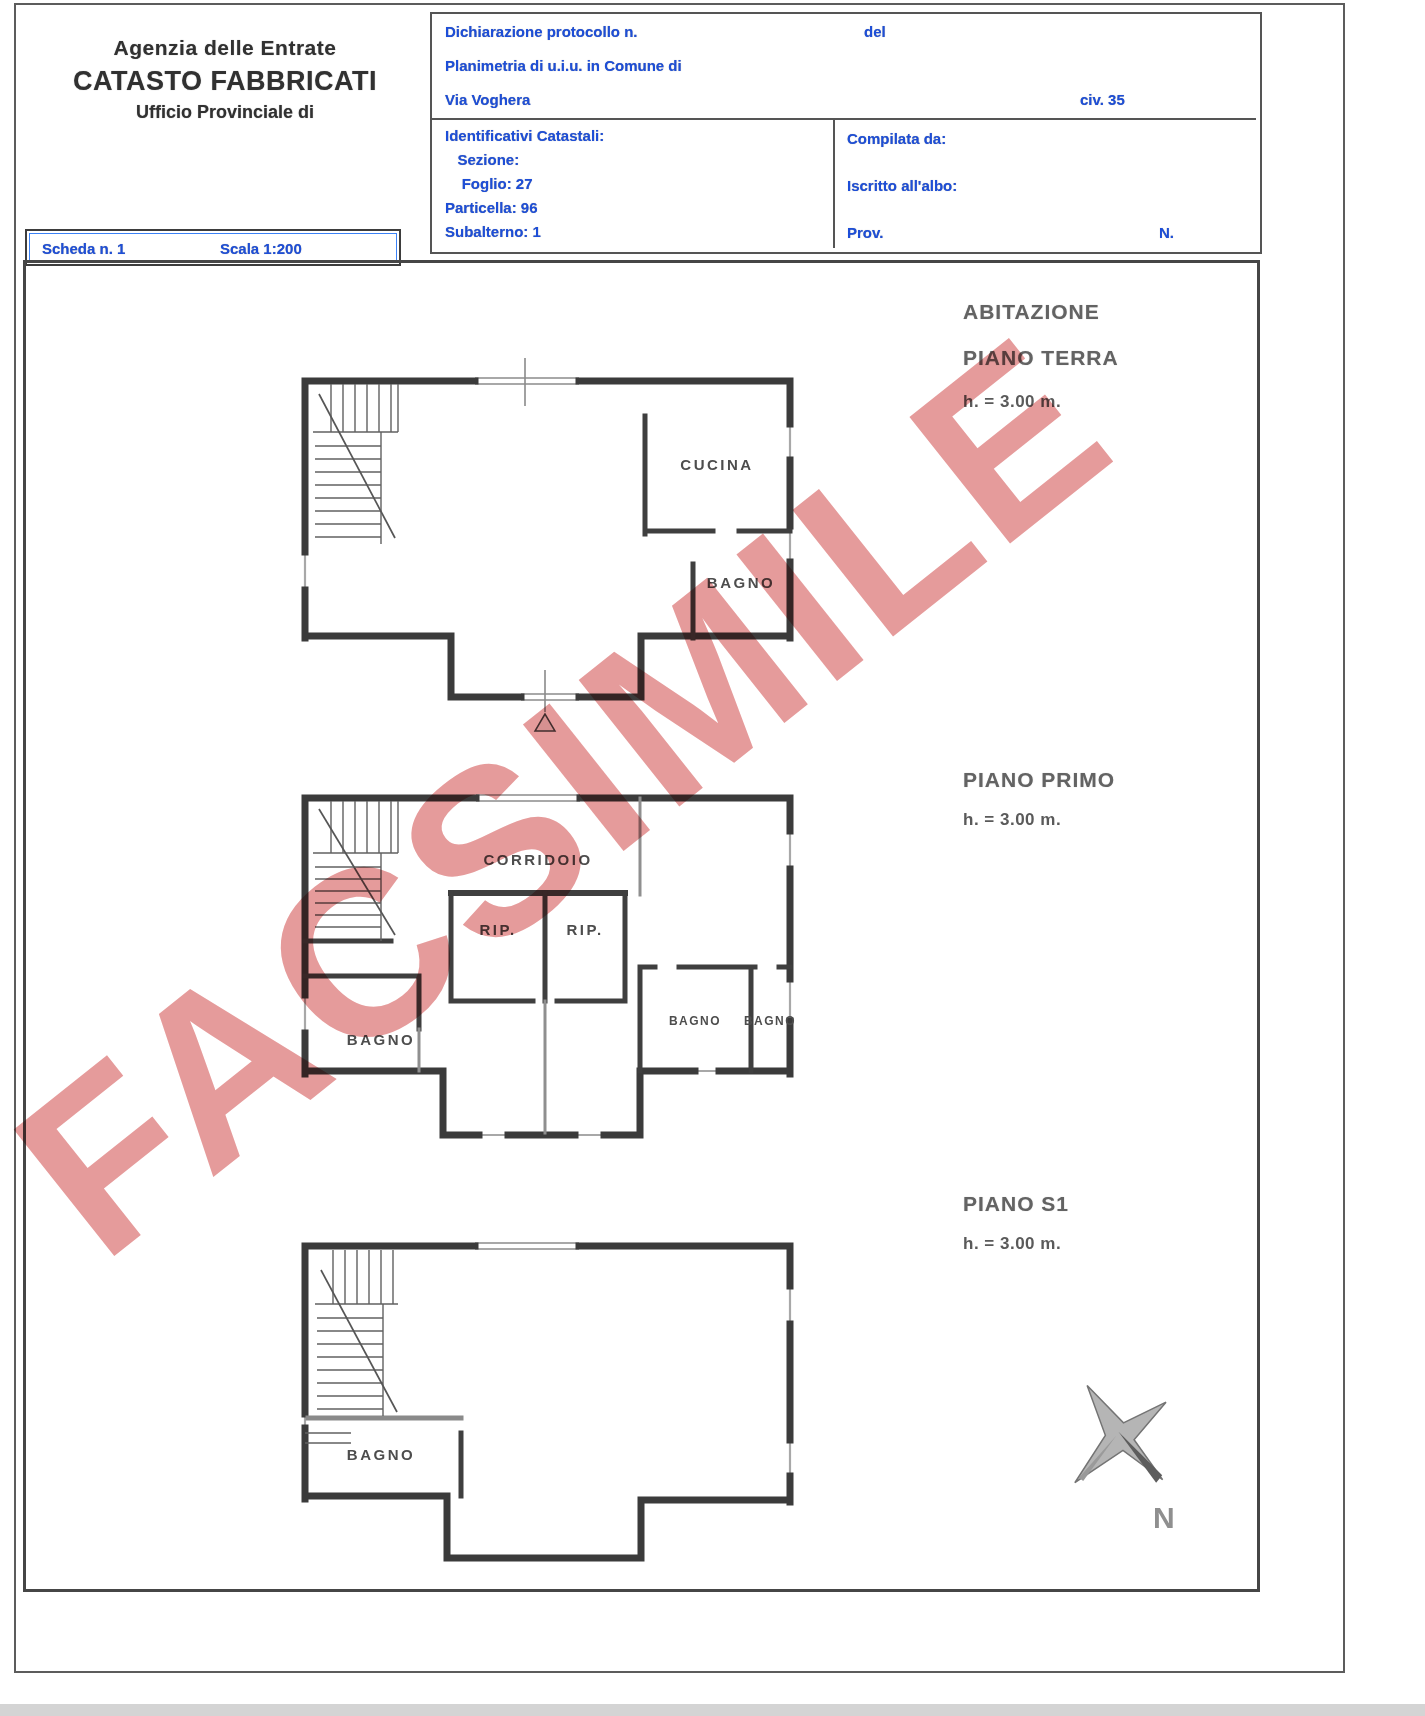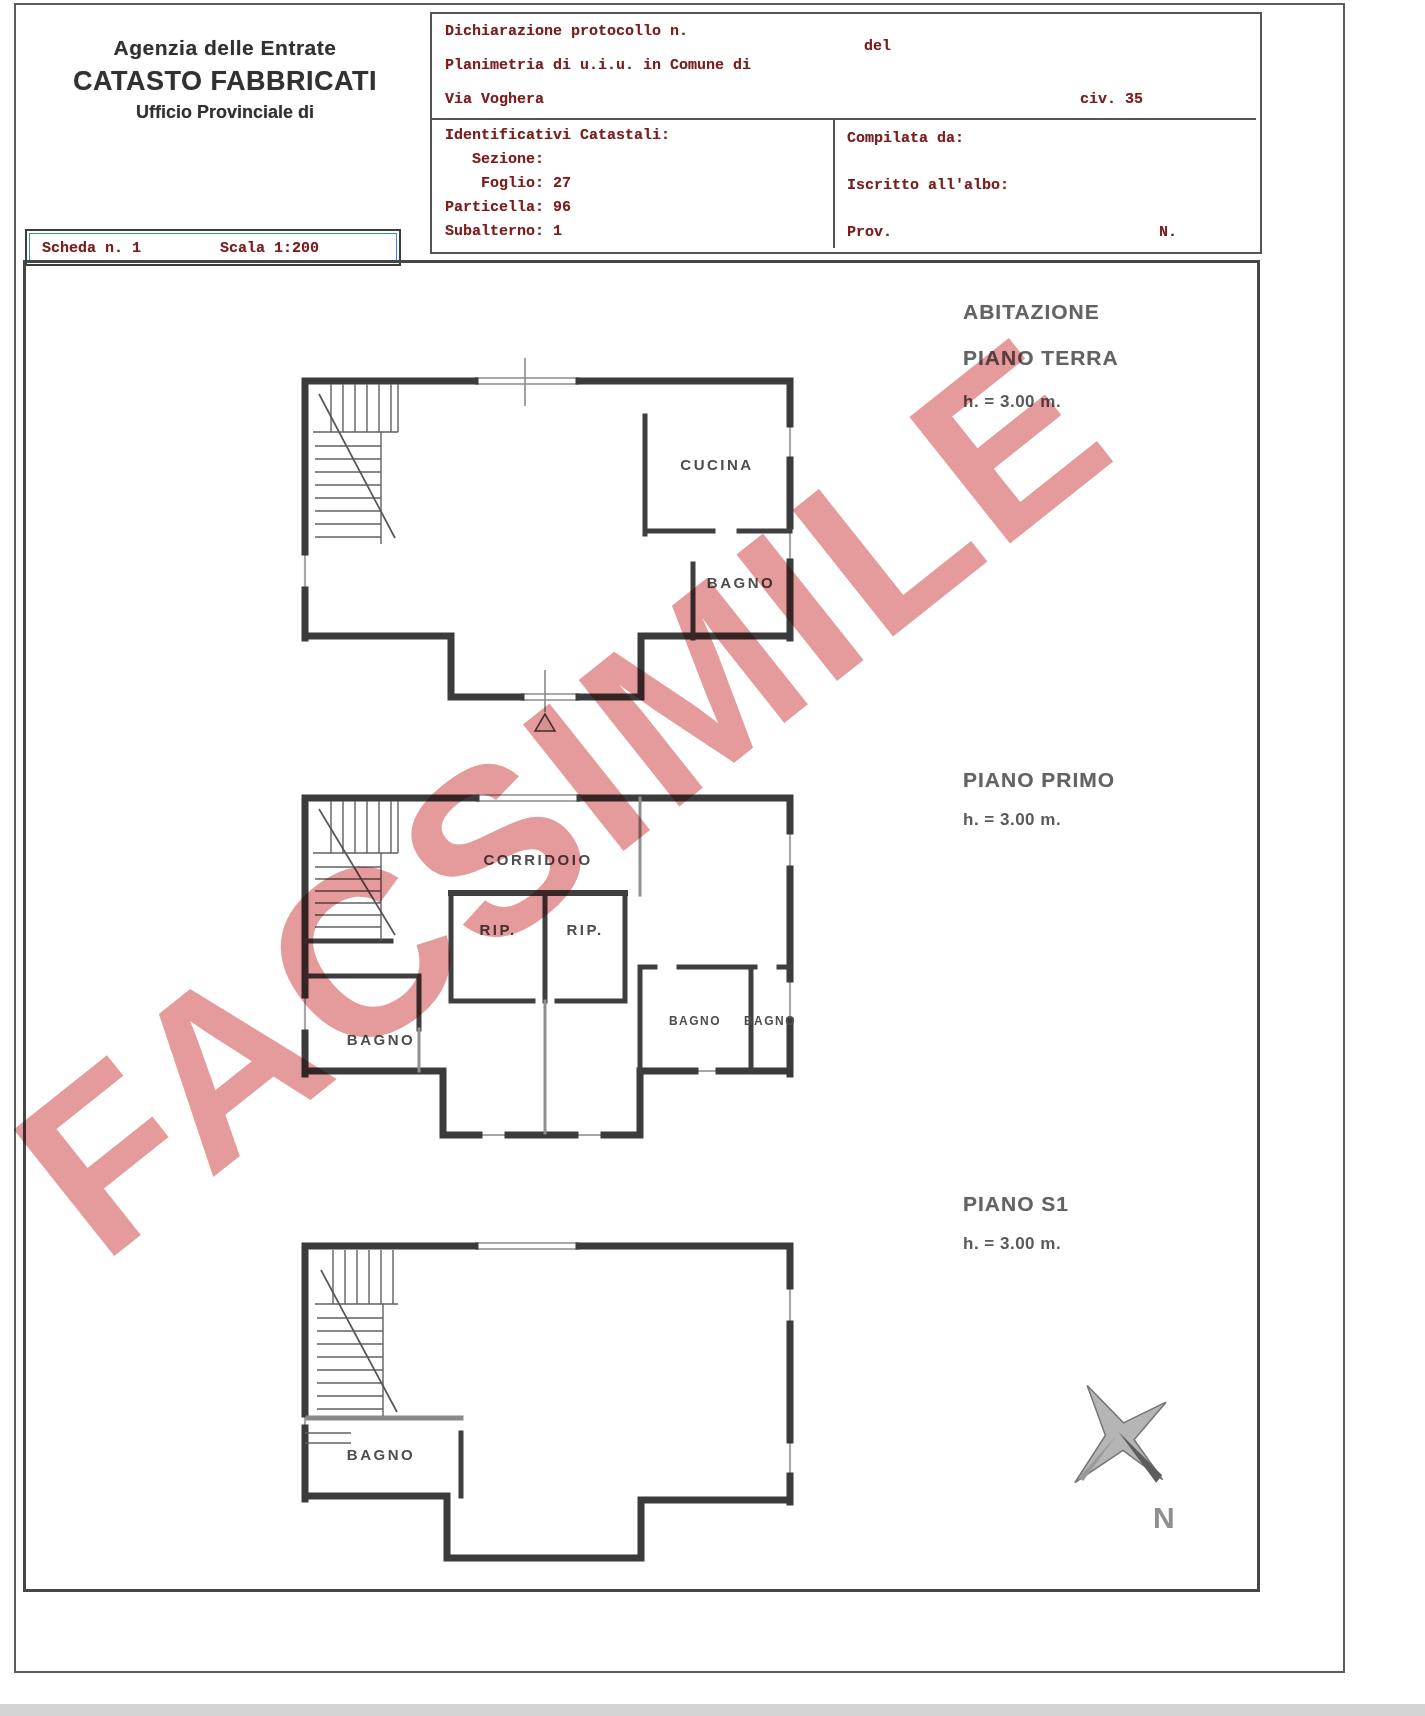--- a/index.html
+++ b/index.html
@@ -14,21 +14,21 @@
   .scan-edge{left:0;top:1704px;width:1425px;height:12px;background:#cdcdcd;opacity:.85;}
   
   .agency{left:55px;top:36px;width:340px;text-align:center;color:#313131;}
   .agency .l1{font-size:21px;font-weight:bold;letter-spacing:.5px;}
   .agency .l2{font-size:27px;font-weight:bold;letter-spacing:.5px;margin-top:6px;}
   .agency .l3{font-size:18px;font-weight:bold;margin-top:5px;}
   .agency div{text-shadow:0 0 1px rgba(40,40,40,.45);text-align:center;}
   
   .scheda-box{left:25px;top:229px;width:372px;height:33px;border:2px solid #3d3d3d;}
   .scheda-inner{position:absolute;left:2px;top:2px;right:2px;bottom:2px;border:1px solid #3b82f6;}
-  .mono{font-family:Liberation Mono, monospace;font-weight:bold;color:#7f1d1d;
+  .mono{font-family:Liberation Sans, sans-serif;font-weight:bold;color:#1d4ed8;
         font-size:15px;text-shadow:0 0 .7px rgba(40,40,40,.5);white-space:pre;}
   .scheda-label{left:12px;top:6px;}
   .scala-label{left:190px;top:6px;}
   
   .form-box{left:430px;top:12px;width:828px;height:238px;border:2px solid #555555;}
   .form-hline{left:0;top:104px;width:824px;height:2px;background:#555555;}
   .form-vline{left:401px;top:104px;width:2px;height:130px;background:#555555;}
   .cadastral{line-height:24px;}
   
   .floor-title{color:#636363;font-weight:bold;}
@@ -75,21 +75,21 @@
 
   <div class="abs scheda-box">
     <div class="scheda-inner">
       <span class="abs mono scheda-label">Scheda n. 1</span>
       <span class="abs mono scala-label">Scala 1:200</span>
     </div>
   </div>
 
   <div class="abs form-box">
     <span class="abs mono" style="left:13px;top:9px;">Dichiarazione protocollo n.</span>
-    <span class="abs mono" style="left:432px;top:24px;text-align:center;">del</span>
+    <span class="abs mono" style="left:432px;top:9px;text-align:center;">del</span>
     <span class="abs mono" style="left:13px;top:43px;">Planimetria di u.i.u. in Comune di</span>
     <span class="abs mono" style="left:13px;top:77px;">Via Voghera</span>
     <span class="abs mono" style="left:648px;top:77px;">civ. 35</span>
     <div class="abs form-hline"></div>
     <div class="abs form-vline"></div>
     <div class="abs cadastral" style="left:13px;top:110px;">
       <div class="mono">Identificativi Catastali:</div>
       <div class="mono">   Sezione:</div>
       <div class="mono">    Foglio: 27</div>
       <div class="mono">Particella: 96</div>

